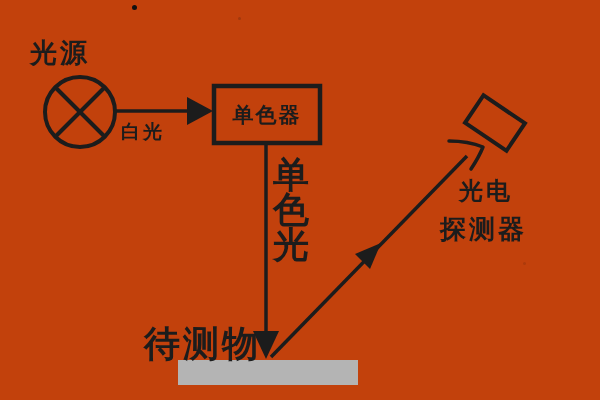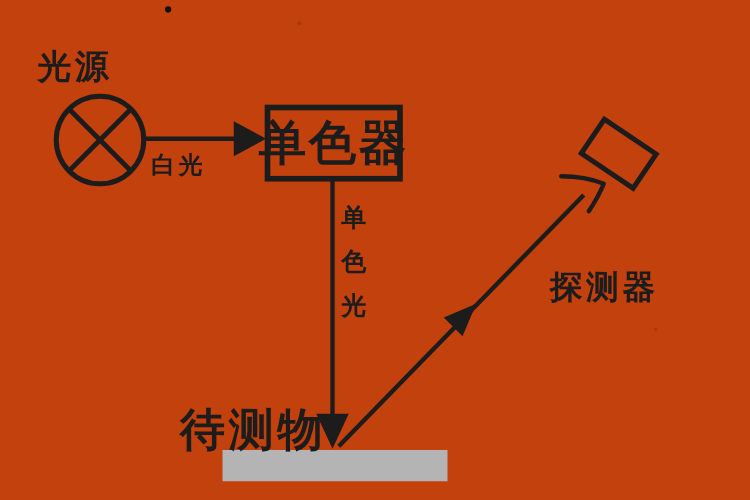--- a/index.html
+++ b/index.html
@@ -15,24 +15,24 @@
     position:absolute;
     color:#1c1c1c;
     white-space:nowrap;
     user-select:none;
   }
   .lbl-light-source{left:30px;top:35px;font-size:27px;letter-spacing:3px;font-weight:600;}
   .lbl-white-light{left:121px;top:119px;font-size:19px;letter-spacing:3px;font-weight:600;}
   .lbl-monochromator{
     left:214px;top:86px;width:106px;height:57px;
     display:flex;align-items:center;justify-content:center;
-    font-size:38px;letter-spacing:2px;font-weight:600;
+    font-size:21px;letter-spacing:2px;font-weight:600;
   }
   .lbl-mono-light{
-    left:273px;top:157px;font-size:20px;font-weight:600;
+    left:273px;top:157px;font-size:36px;font-weight:600;
     width:32px;line-height:35px;
     white-space:normal;word-break:break-all;
   }
   .lbl-sample{left:144px;top:320px;font-size:36px;letter-spacing:3px;font-weight:600;}
   .lbl-data-processor{left:400px;top:59px;font-size:26px;letter-spacing:2px;font-weight:600;}
   .lbl-photo-1{left:459px;top:175px;font-size:24px;letter-spacing:3px;font-weight:600;}
   .lbl-photo-2{left:440px;top:212px;font-size:26px;letter-spacing:3px;font-weight:600;}
   .speck{position:absolute;border-radius:50%;background:#111;}
   .speck-1{left:132px;top:5px;width:5px;height:5px;}
   .speck-2{left:238px;top:17px;width:3px;height:3px;opacity:.18;}
@@ -66,18 +66,19 @@
 
       <rect x="470" y="106.5" width="50" height="33" stroke-width="4" transform="rotate(34 495 123)"></rect>
     </g>
   </svg>
 
   <div class="lbl lbl-light-source">光源</div>
   <div class="lbl lbl-white-light">白光</div>
   <div class="lbl lbl-monochromator">单色器</div>
   <div class="lbl lbl-mono-light">单色光</div>
   <div class="lbl lbl-sample">待测物</div>
+  <div class="lbl lbl-photo-1">光电</div>
   <div class="lbl lbl-photo-2">探测器</div>
 
   <div class="speck speck-1"></div>
   <div class="speck speck-2"></div>
   <div class="speck speck-3"></div>
 </div>
 
 </body></html>

